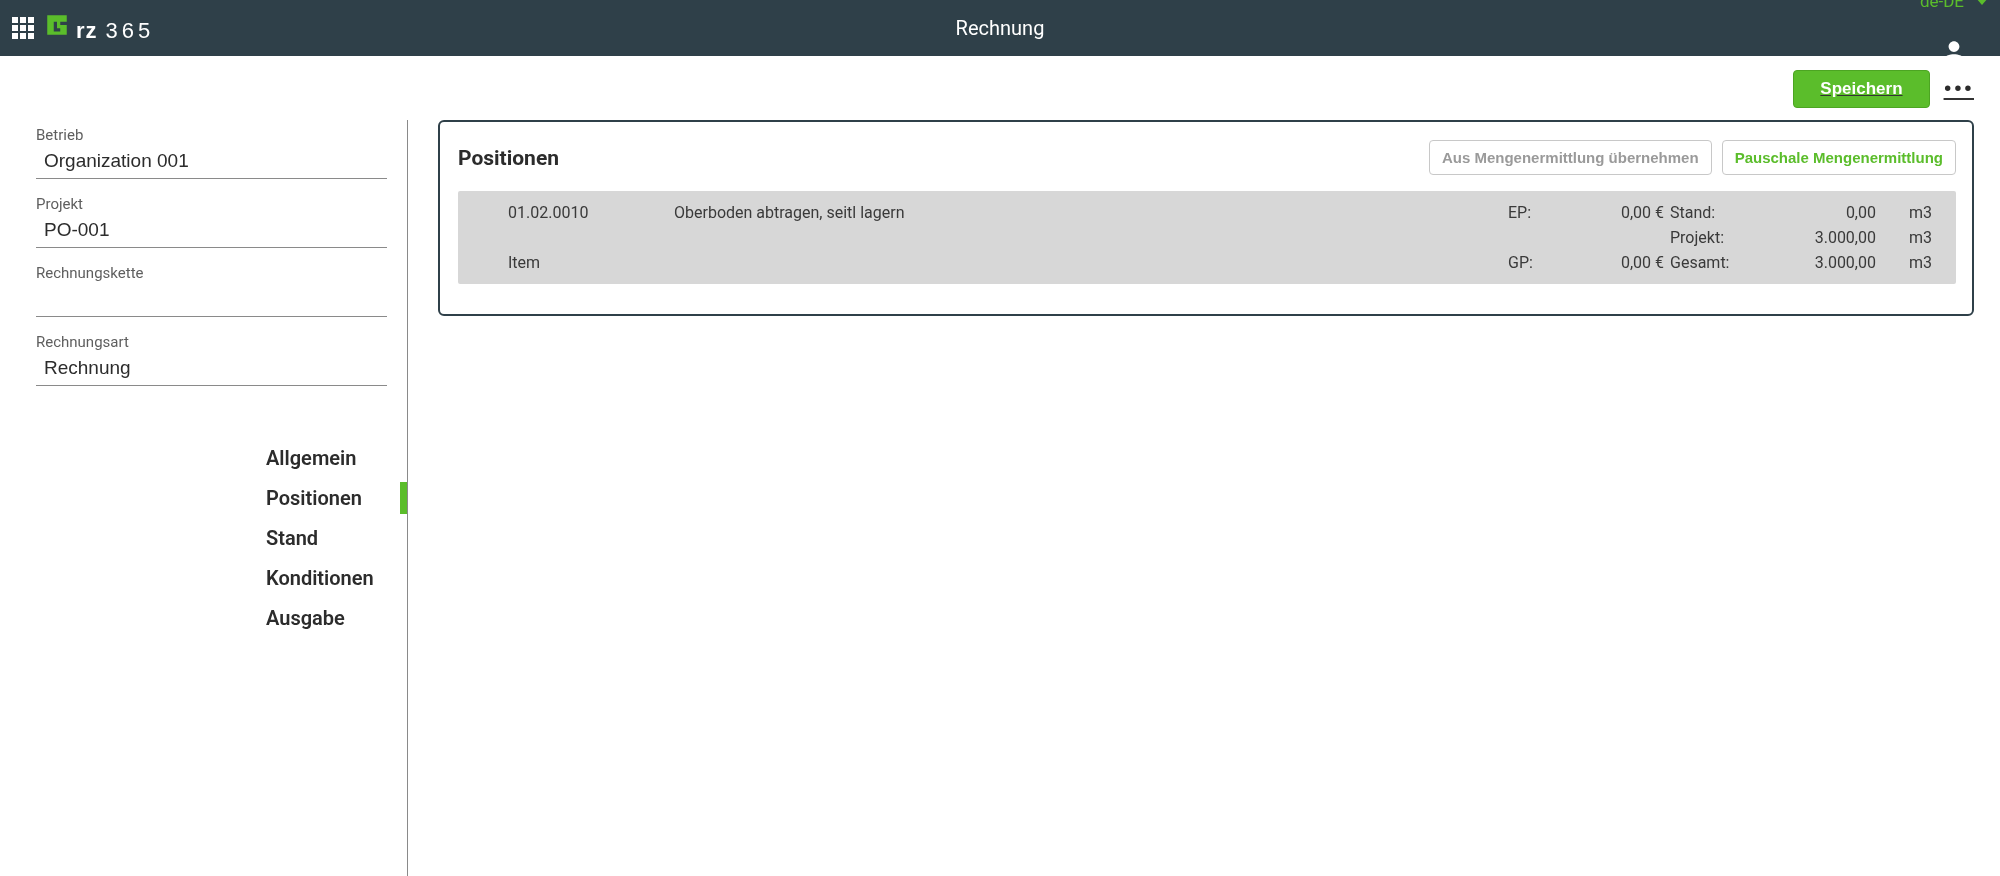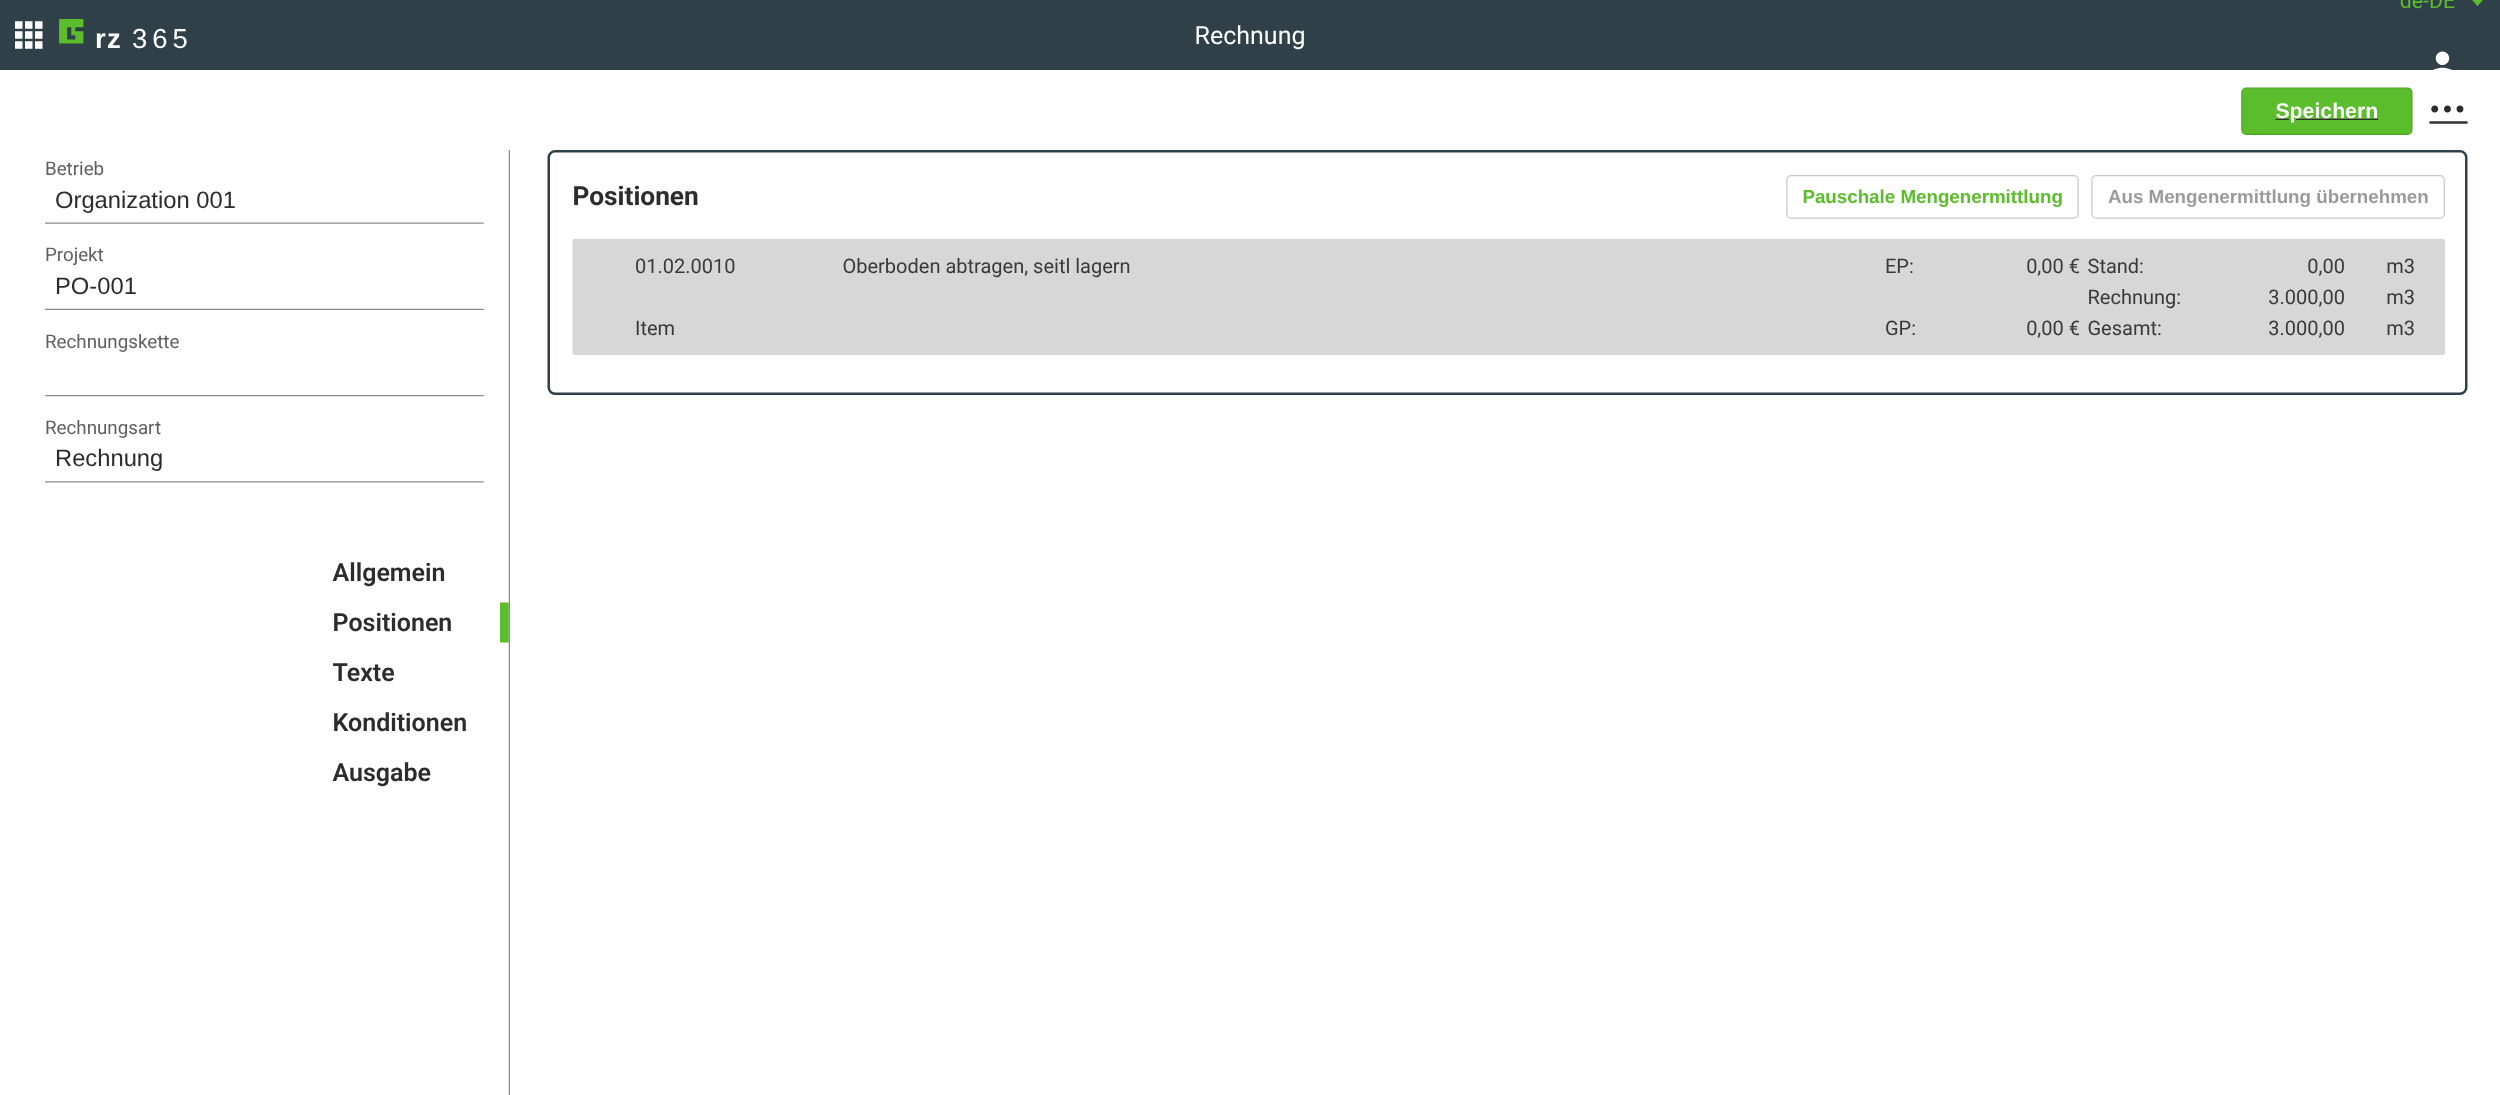--- a/index.html
+++ b/index.html
@@ -269,44 +269,44 @@
     </div>
 
     <div class="field">
       <div class="field-label">Rechnungsart</div>
       <input class="field-input" value="Rechnung" style="">
     </div>
 
     <div class="nav-tabs">
       <div class="nav-tab">Allgemein</div>
       <div class="nav-tab active">Positionen</div>
-      <div class="nav-tab">Texte</div>
+      <div class="nav-tab">Stand</div>
       <div class="nav-tab">Konditionen</div>
       <div class="nav-tab">Ausgabe</div>
     </div>
   </div>
 
   <div class="main">
     <div class="panel">
       <div class="panel-header">
         <div class="panel-title">Positionen</div>
+        <button class="btn-outline disabled">Aus Mengenermittlung übernehmen</button>
         <button class="btn-outline green">Pauschale Mengenermittlung</button>
-        <button class="btn-outline disabled">Aus Mengenermittlung übernehmen</button>
       </div>
 
       <div class="position-row">
         <div class="pr-code">01.02.0010</div>
         <div class="pr-desc">Oberboden abtragen, seitl lagern</div>
         <div class="pr-eplbl">EP:</div>
         <div class="pr-epval">0,00 €</div>
         <div class="pr-standlbl">Stand:</div>
         <div class="pr-standval">0,00</div>
         <div class="pr-unit1">m3</div>
 
-        <div class="pr-zuwlbl">Rechnung:</div>
+        <div class="pr-zuwlbl">Projekt:</div>
         <div class="pr-zuwval">3.000,00</div>
         <div class="pr-unit2">m3</div>
 
         <div class="pr-item">Item</div>
         <div class="pr-gplbl">GP:</div>
         <div class="pr-gpval">0,00 €</div>
         <div class="pr-geslbl">Gesamt:</div>
         <div class="pr-gesval">3.000,00</div>
         <div class="pr-unit3">m3</div>
       </div>

